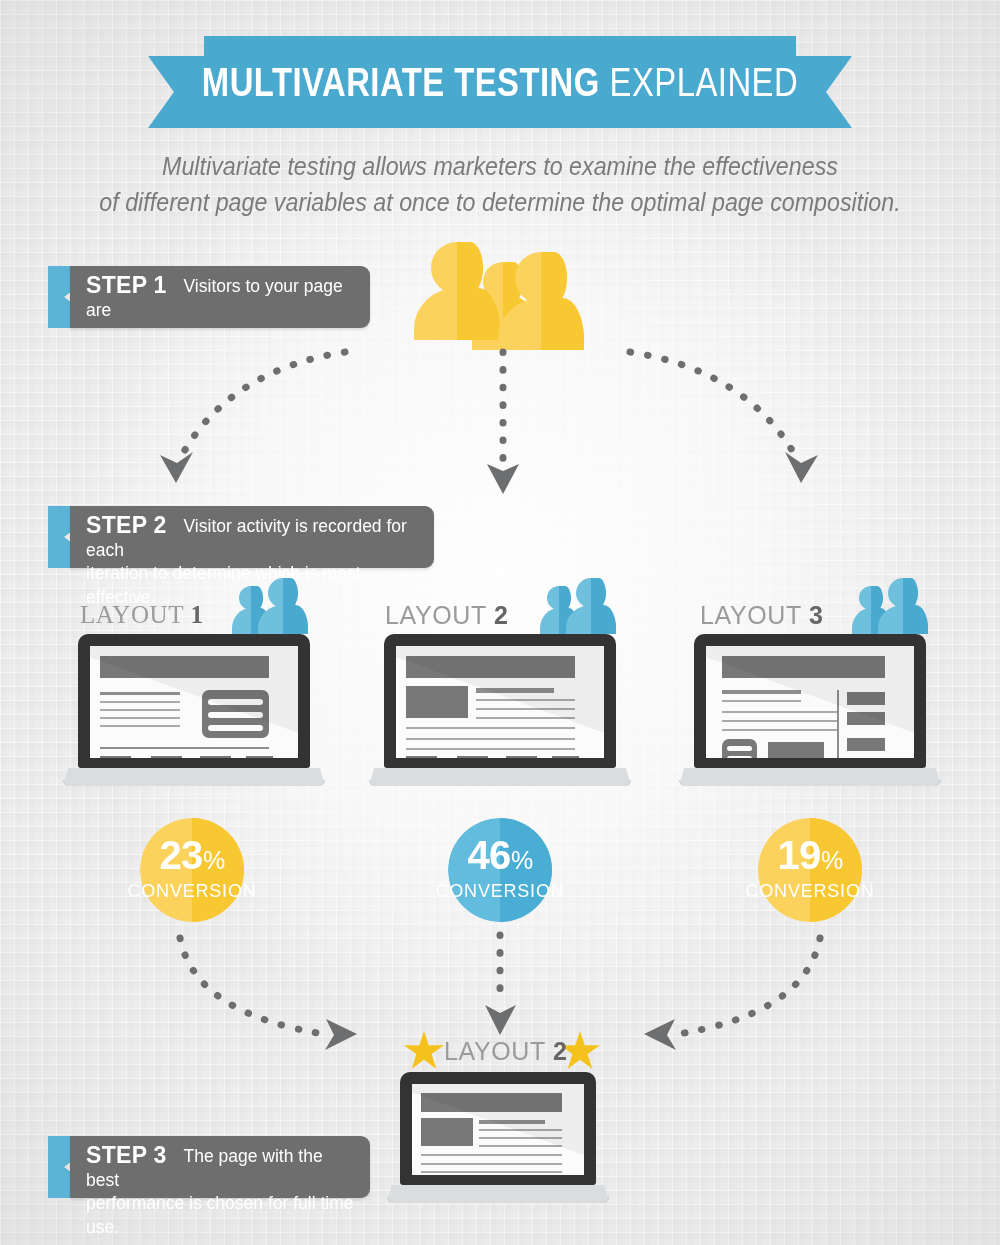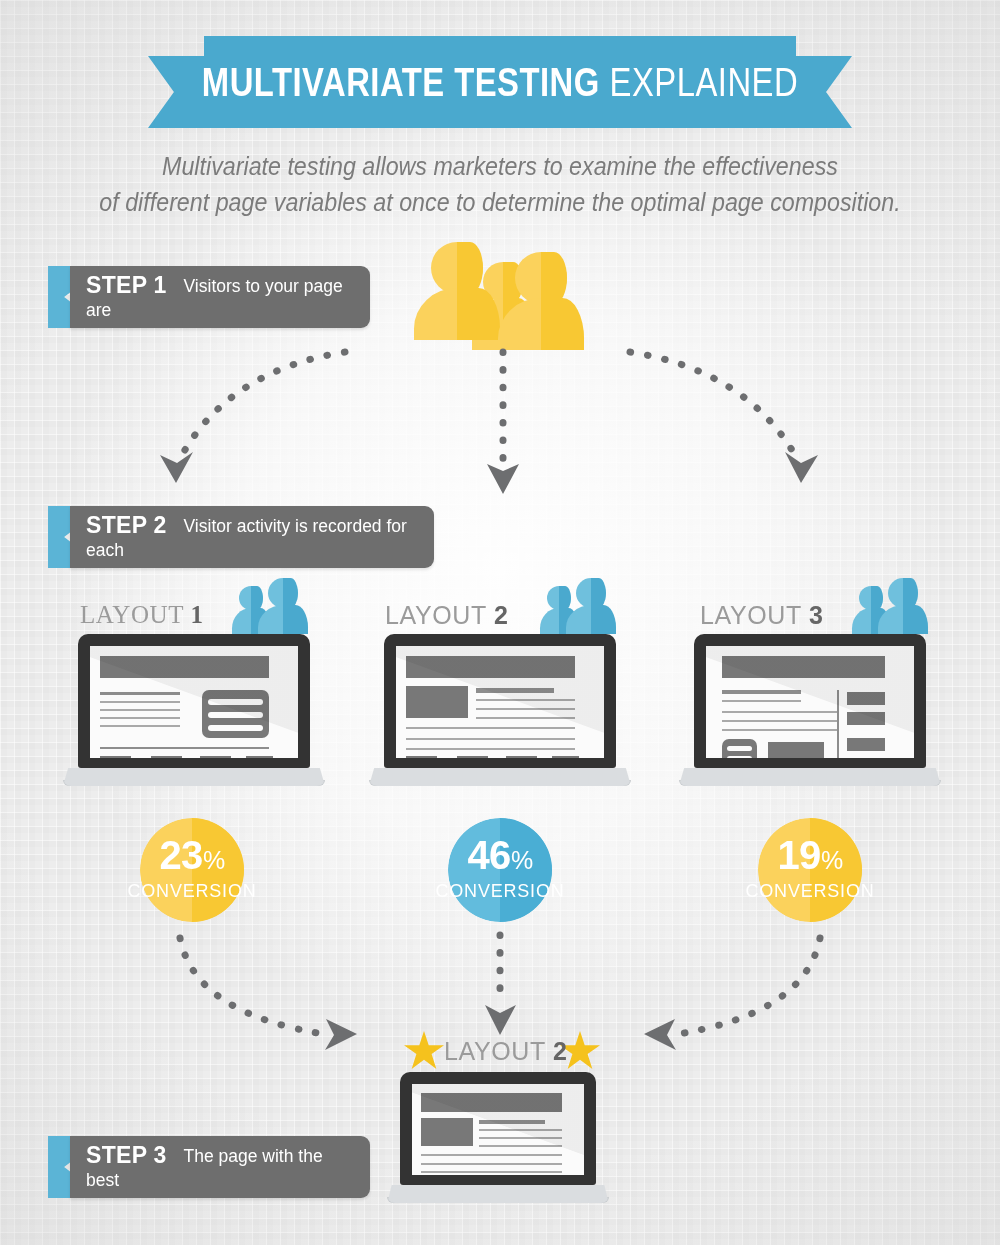--- a/index.html
+++ b/index.html
@@ -205,20 +205,21 @@
       <div class="shade" style="background:#f8c833;border-radius:0 50% 0 0 / 0 78% 0 0;"></div>
     </div>
   </div>
 </div>
 
 <div class="step" id="step2">
   <div class="step-tab"></div>
   <div class="step-body">
     <span class="step-num">STEP 2</span>
     <span class="step-text" style="margin-left:12px">Visitor activity is recorded for each</span>
+    <span class="step-text step-line2">iteration to determine which is most effective.</span>
   </div>
 </div>
 
 <svg class="arrows">
   <g fill="#6d6e70">
 
     <path d="M 345 352 Q 230 370 182 455" stroke="#6d6e70" stroke-width="7" stroke-linecap="round" stroke-dasharray="0.6 17" fill="none"></path>
     <path d="M 176 483 L 160 455 L 177 463 L 193 452 Z"></path>
 
     <path d="M 503 352 L 503 460" stroke="#6d6e70" stroke-width="7" stroke-linecap="round" stroke-dasharray="0.6 17" fill="none"></path>
@@ -451,14 +452,15 @@
       <div class="gloss"></div>
     </div>
   </div>
 </div>
 
 <div class="step" id="step3">
   <div class="step-tab"></div>
   <div class="step-body">
     <span class="step-num">STEP 3</span>
     <span class="step-text" style="margin-left:12px">The page with the best</span>
+    <span class="step-text step-line2">performance is chosen for full time use.</span>
   </div>
 </div>
 
 </body></html>

